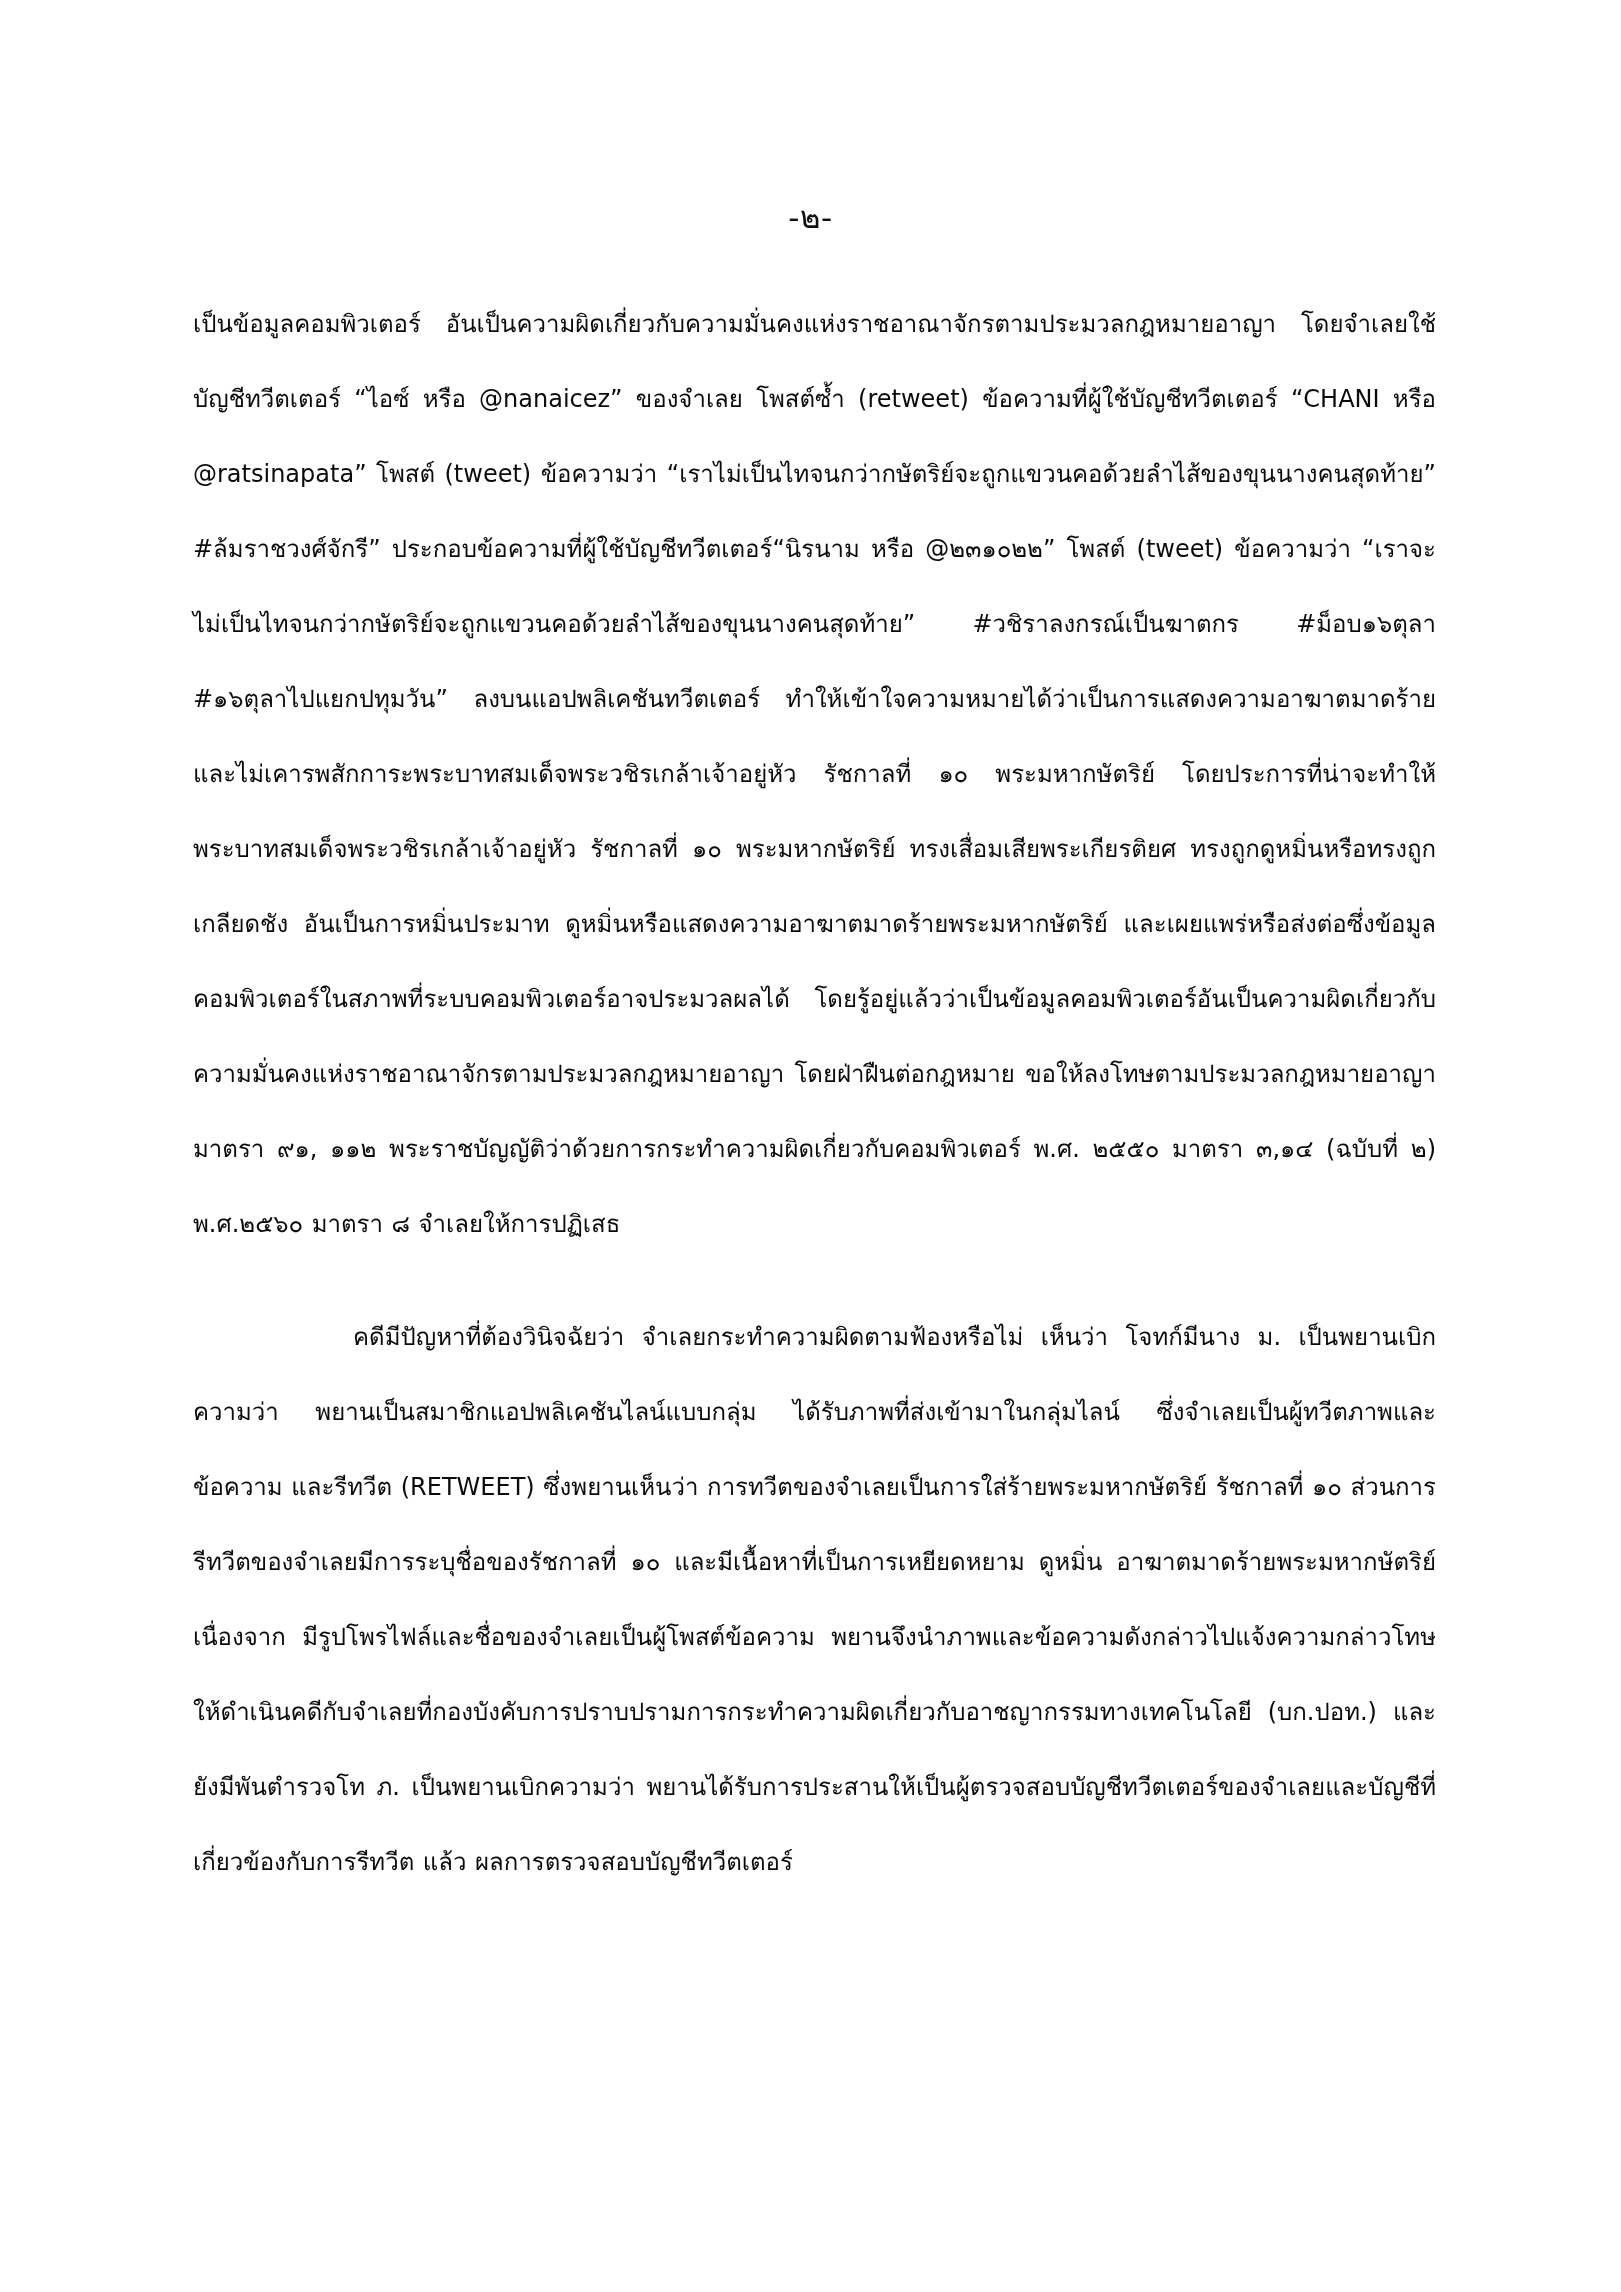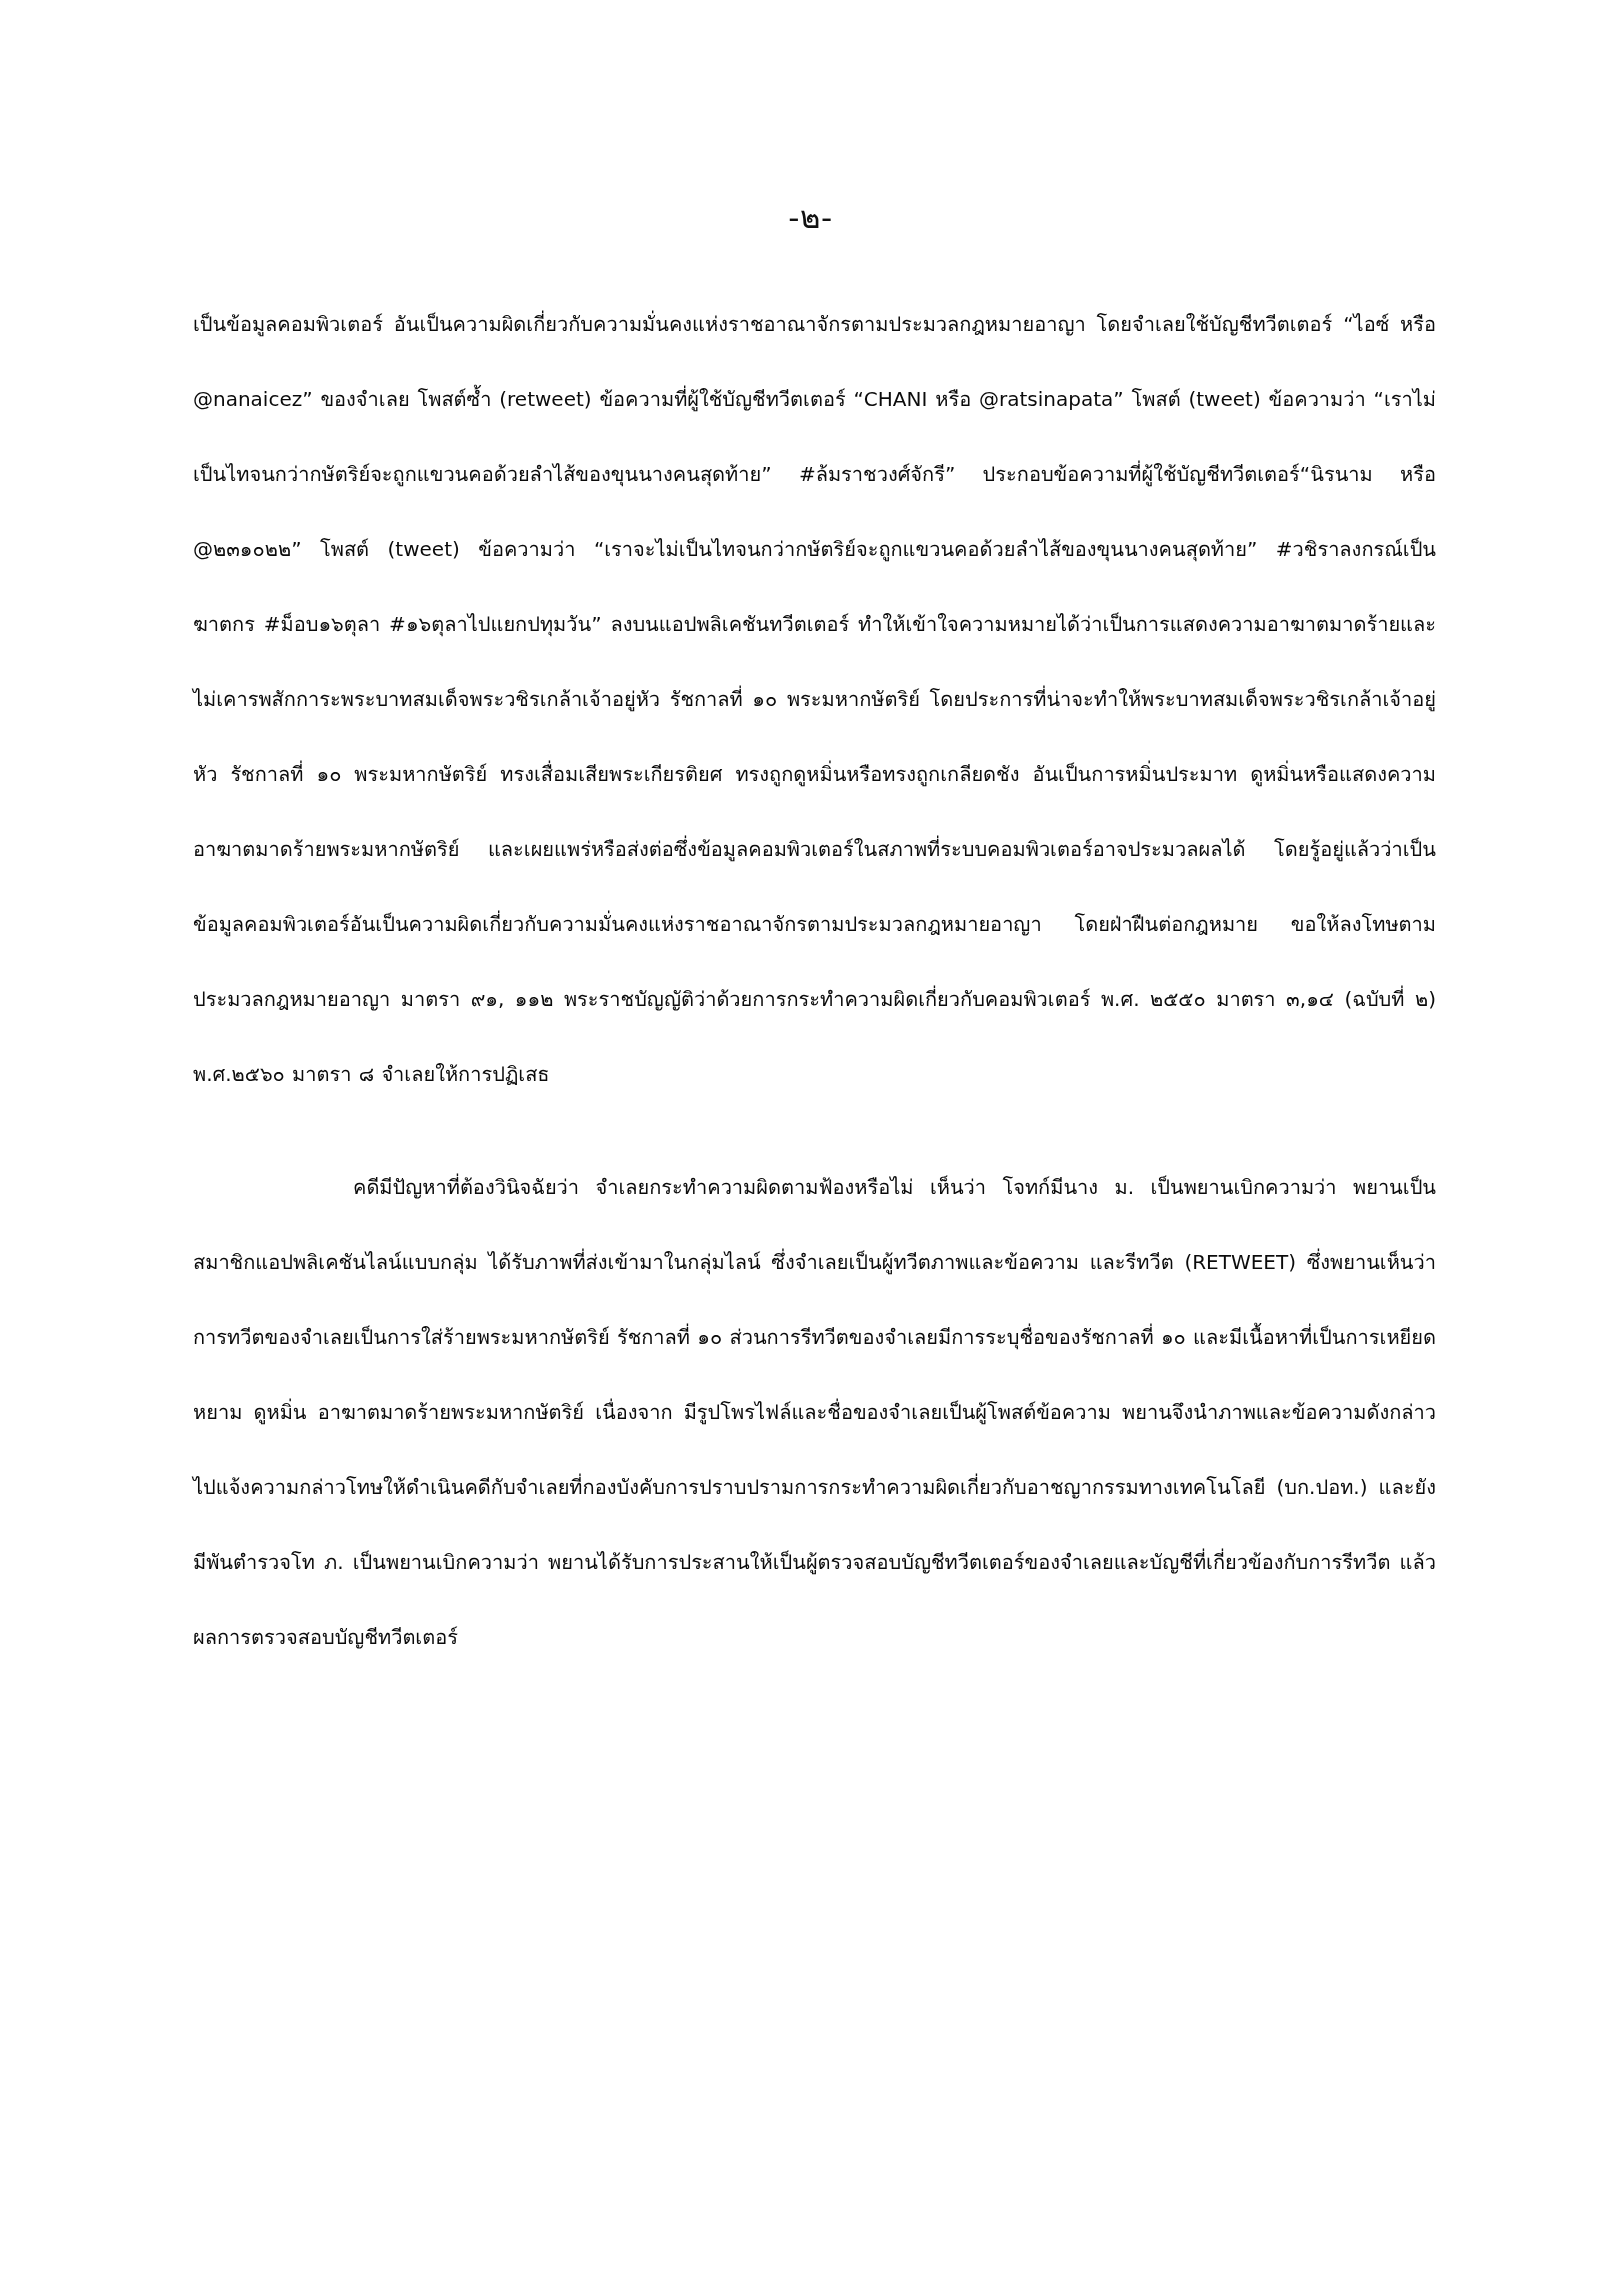--- a/index.html
+++ b/index.html
@@ -37,21 +37,21 @@
   .body-block {
     position: absolute;
     top: 287px;
     left: 193px;
     width: 1243px;
   }
 
   .para {
     margin: 0;
     padding: 0;
-    font-size: 20px;
+    font-size: 24px;
     line-height: 75px;
     text-align: justify;
     text-justify: inter-word;
     color: #0b0b0b;
     font-family: "DejaVu Sans", "Liberation Sans", sans-serif;
     word-spacing: 0.9px;
   }
 
   .para + .para {
     margin-top: 38px;

